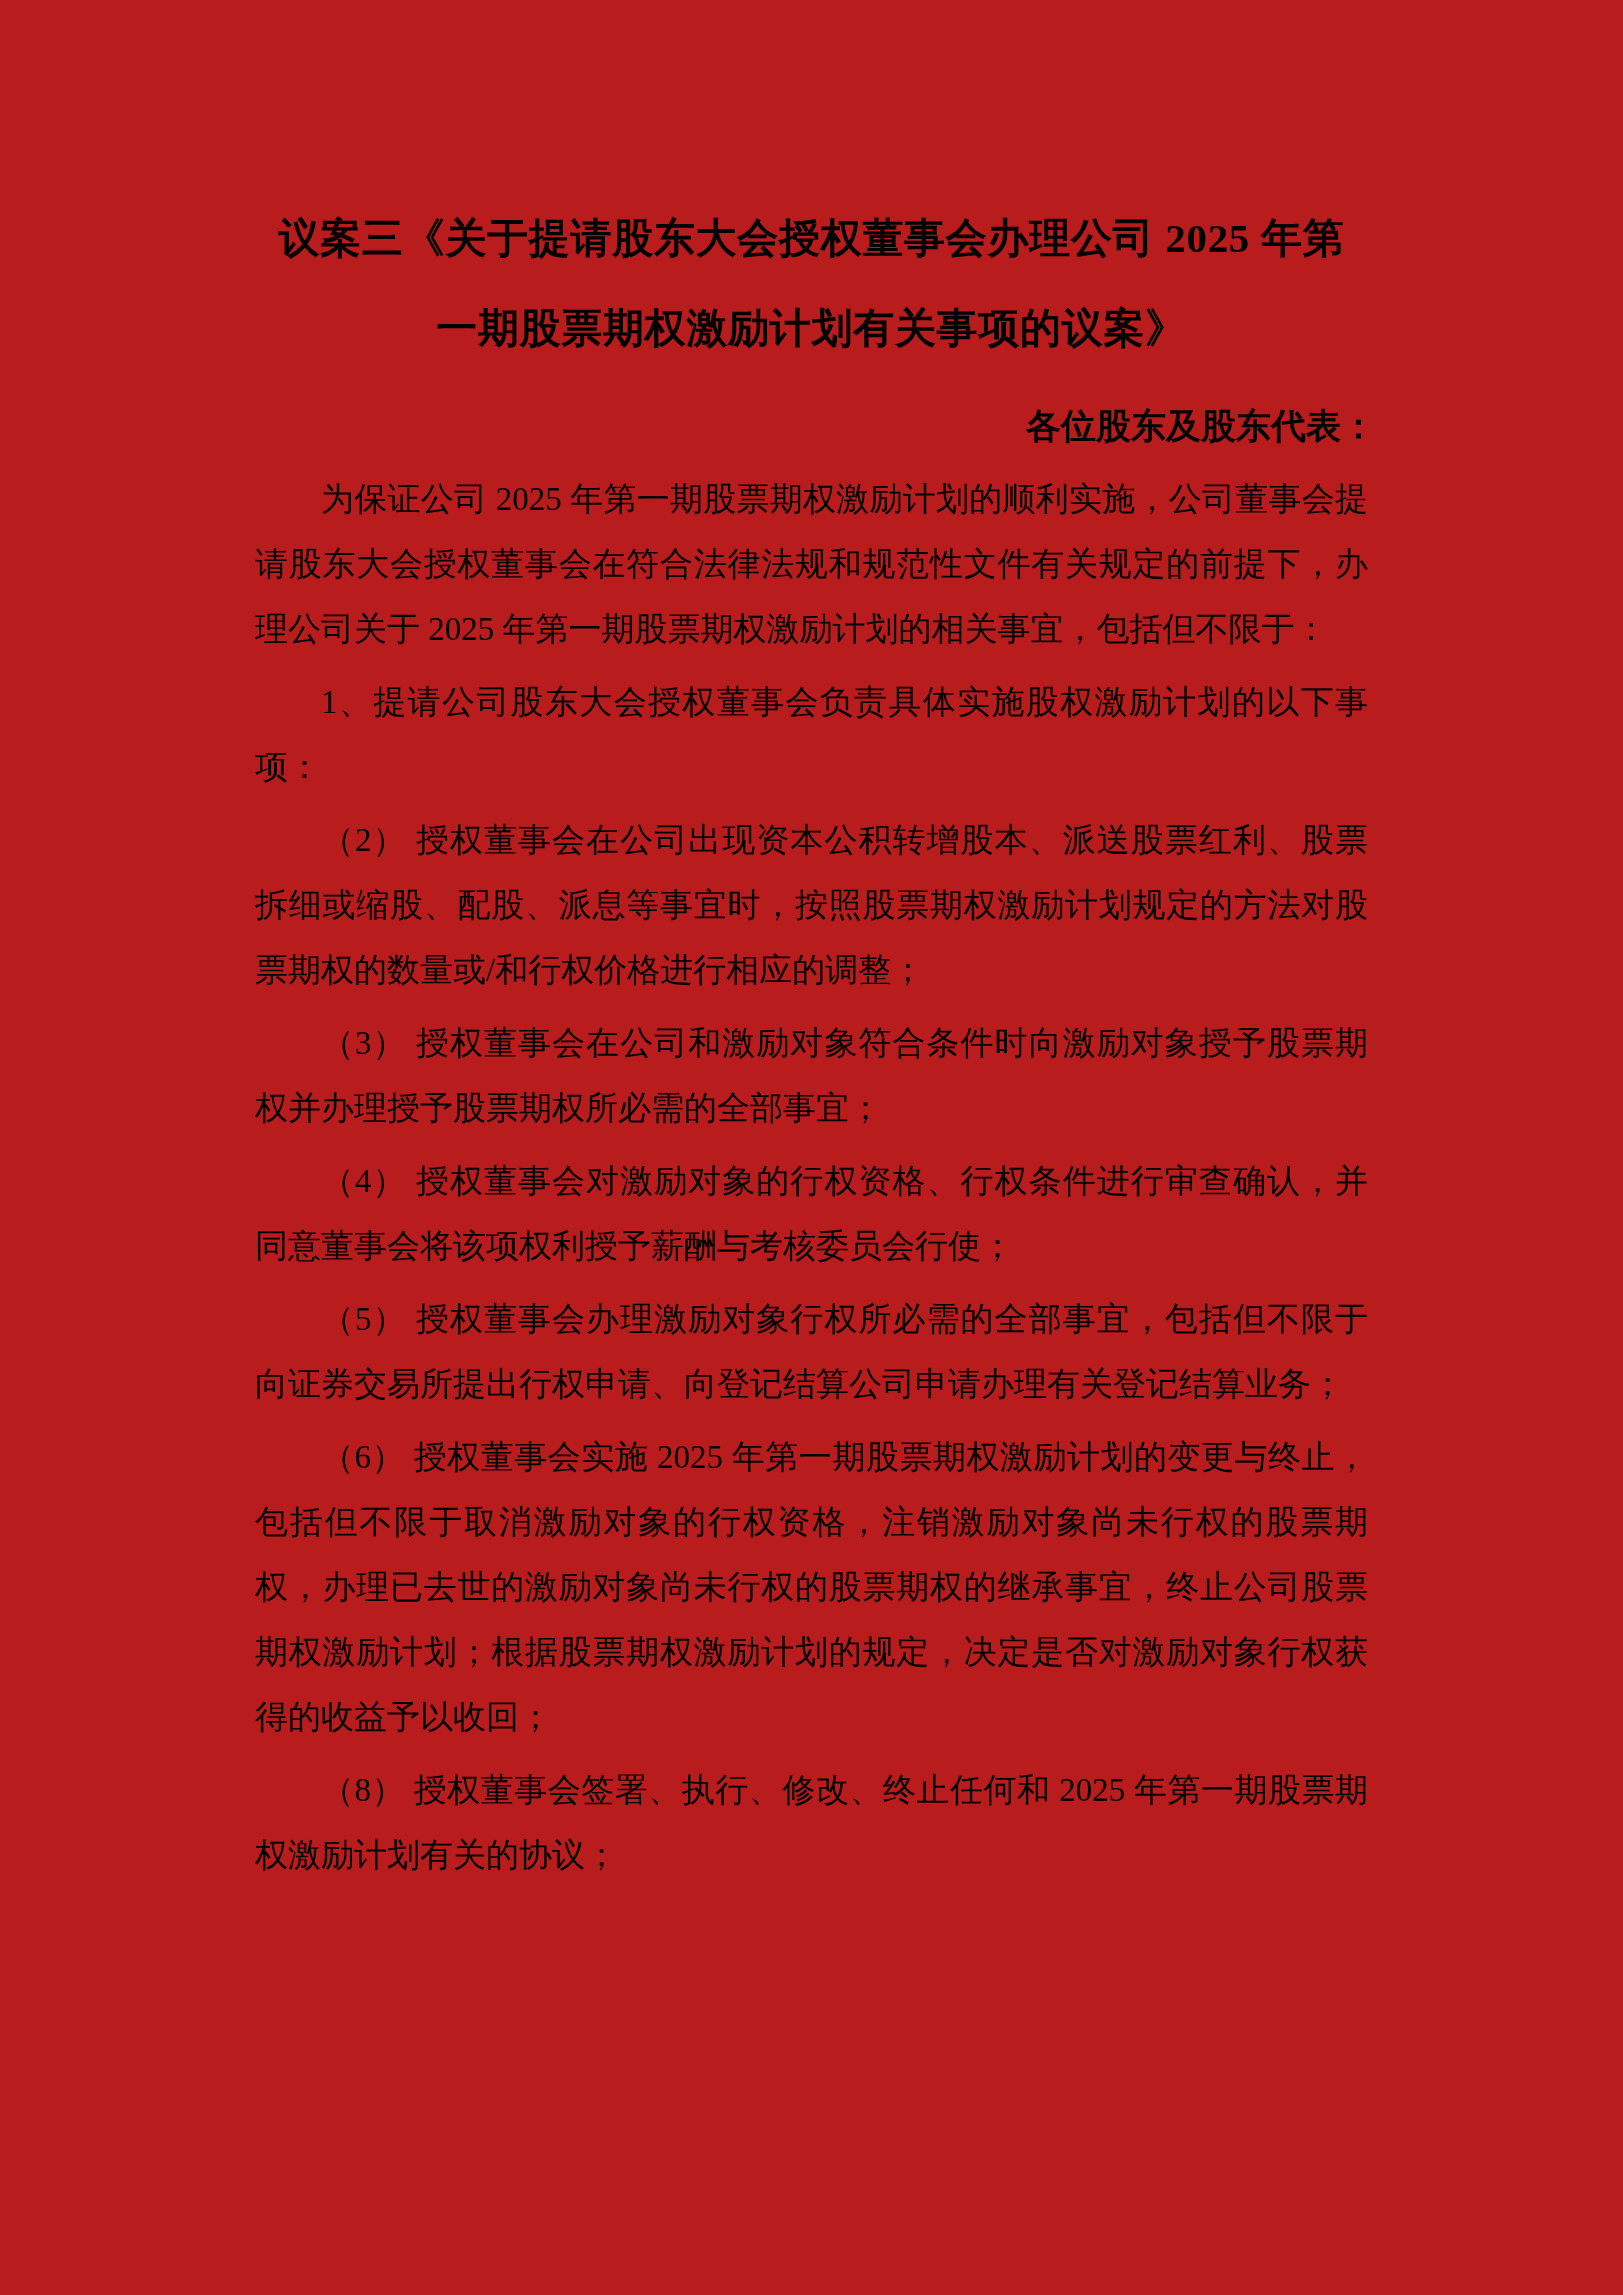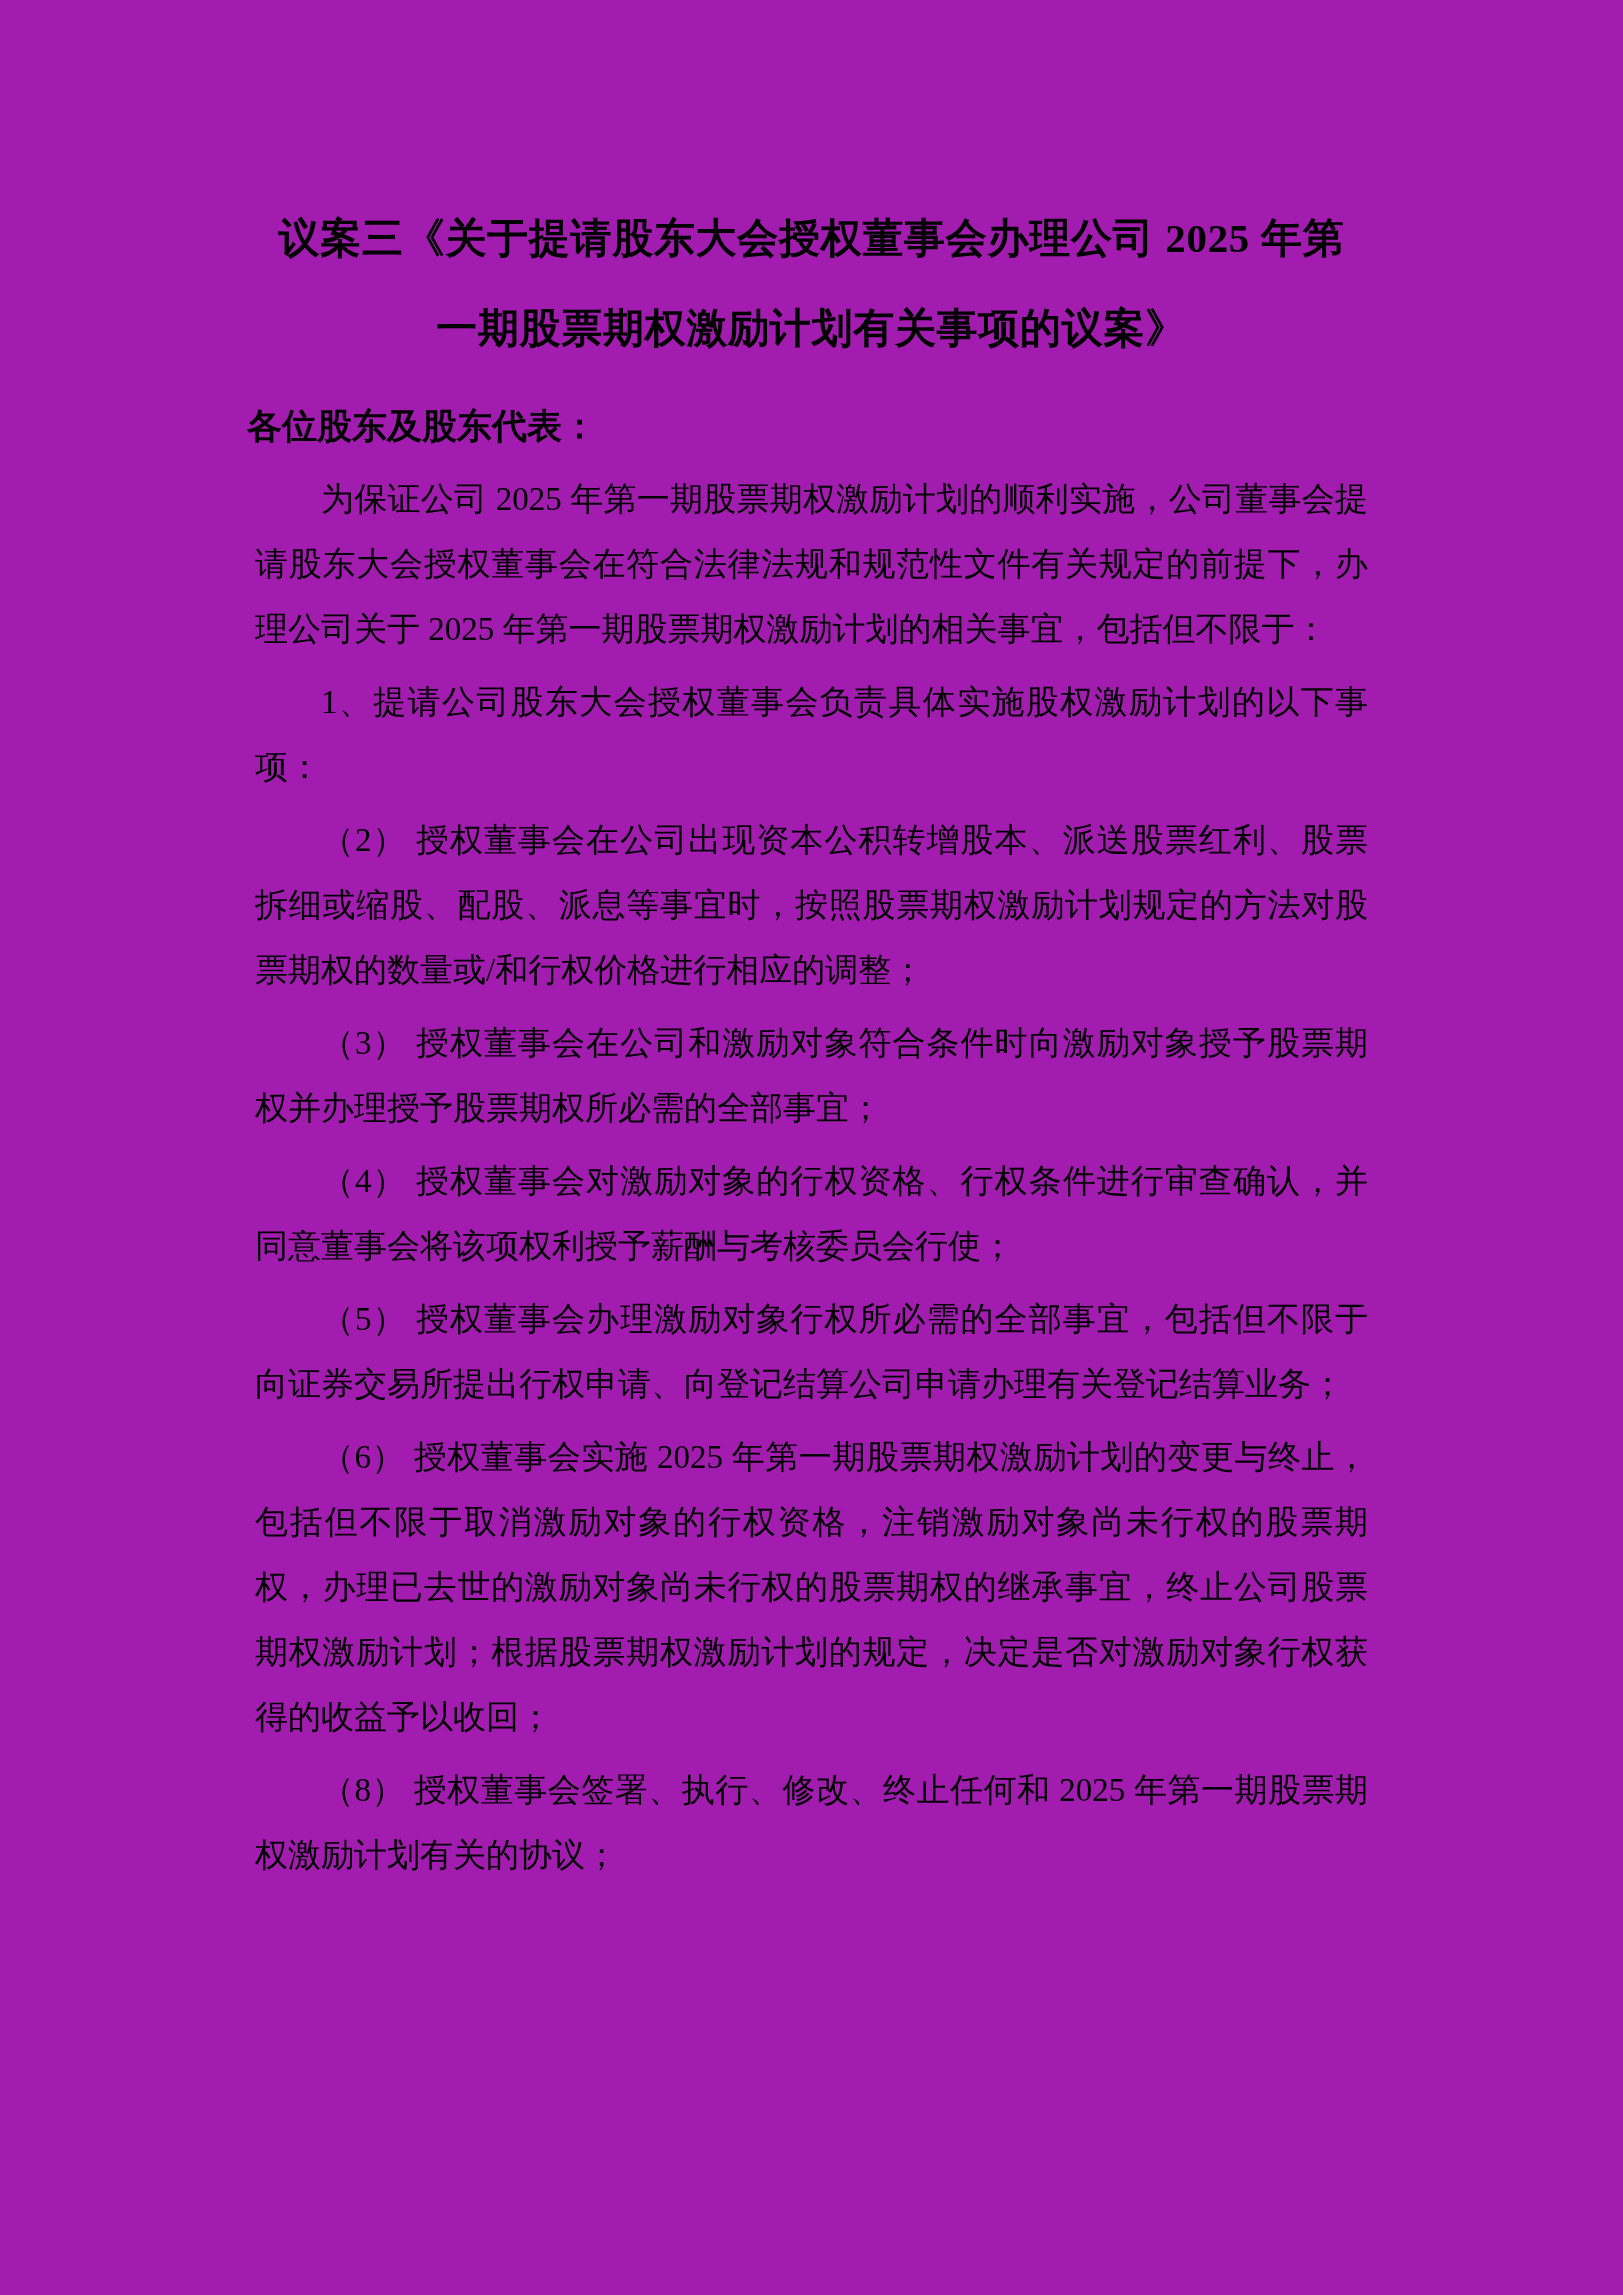--- a/index.html
+++ b/index.html
@@ -5,21 +5,21 @@
   html, body {
     margin: 0;
     padding: 0;
     background: #9e9e9e;
   }
   .page {
     position: relative;
     width: 1623px;
     height: 2295px;
     margin: 0 auto;
-    background: #a21caf;
+    background: #b91c1c;
     color: #000000;
     font-family: "Liberation Serif", "DejaVu Serif", serif;
     overflow: hidden;
   }
   .content {
     position: absolute;
     left: 247px;
     width: 1129px;
     top: 193px;
   }
@@ -28,21 +28,21 @@
     font-weight: bold;
     line-height: 90px;
     text-align: center;
     letter-spacing: 0.7px;
   }
   .salutation {
     margin-top: 21px;
     font-size: 35px;
     font-weight: bold;
     line-height: 65px;
-    text-align: left;
+    text-align: right;
   }
   .body-text p {
     margin: 8px;
     padding: 0;
     font-size: 33px;
     line-height: 65px;
     text-align: justify;
     text-indent: 2em;
     word-break: normal;
   }

